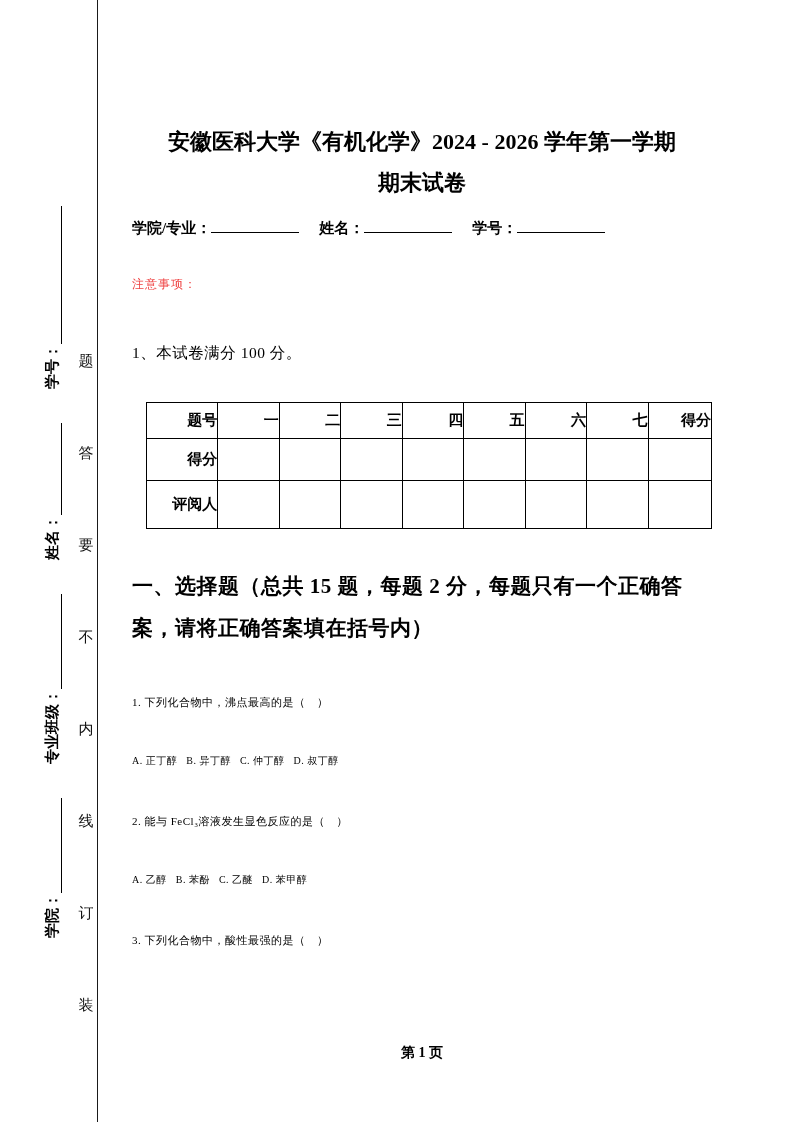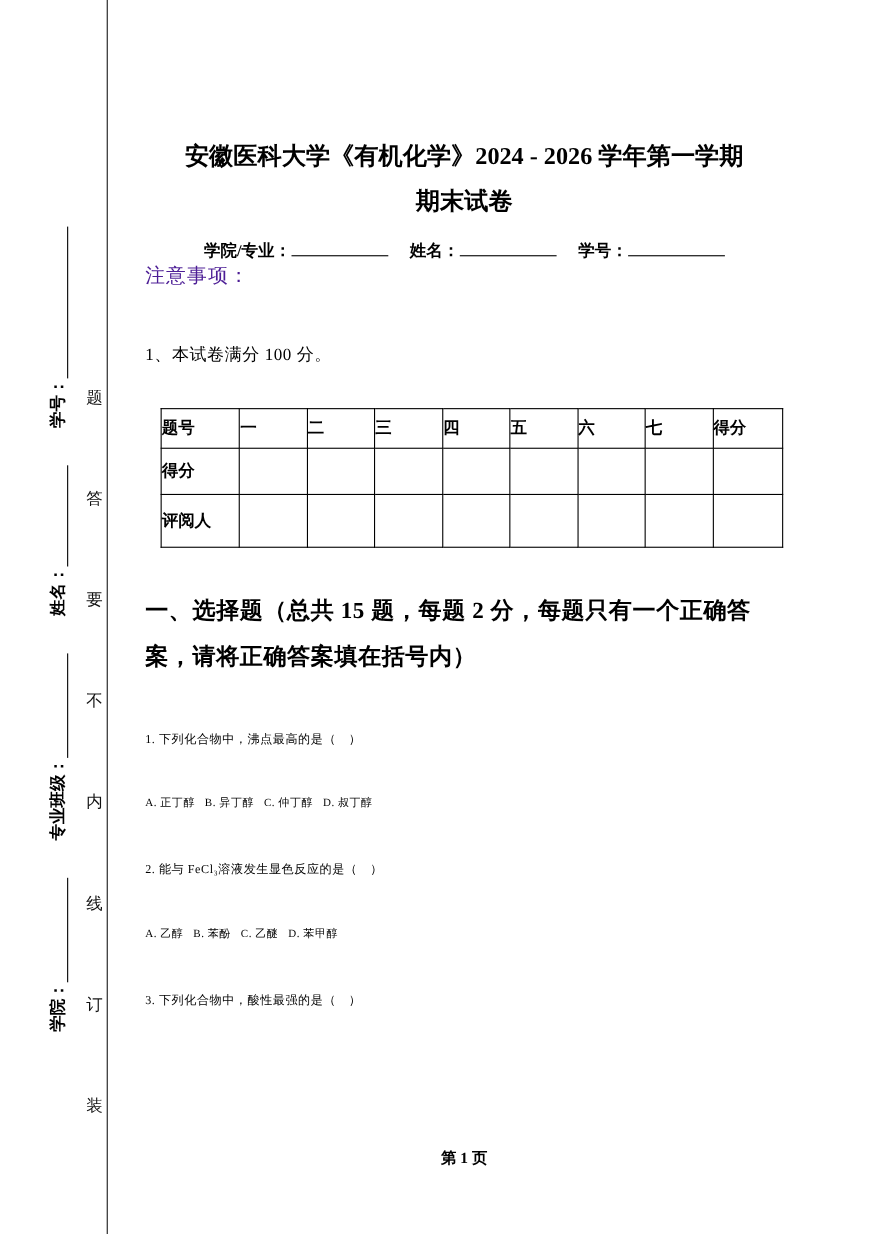--- a/index.html
+++ b/index.html
@@ -30,32 +30,32 @@
     display:flex; flex-direction:column; gap:73px; align-items:center;
     font-size:15px; color:#111;
   }
 
   
   .content { position:absolute; left:132px; top:122px; width:580px; font-size:15px; }
 
   .title { text-align:center; font-weight:700; font-size:22px; line-height:1.85; }
 
   .info-row {
-    margin-top:16px; display:flex; justify-content:center; gap:20px;
+    margin-top:16px; display:flex; justify-content:flex-start; gap:20px;
     align-items:flex-end; font-weight:700; font-size:15px; white-space:nowrap;
   }
   .blank-line { display:inline-block; width:88px; border-bottom:1.5px solid #000; height:13px; }
 
-  .notice-heading { font-size:18px; color:#4c1d95; letter-spacing:1px; }
+  .notice-heading { margin-top:38px; font-size:12px; color:#ef4444; letter-spacing:1px; }
   .notice-item { margin-top:50px; font-size:15.5px; letter-spacing:0.5px; white-space:pre-wrap; }
   .inline-underline { border-bottom:1.2px solid #000; padding:0 10px; }
 
   .score-table { margin-top:38px; margin-left:14px; border-collapse:collapse; table-layout:fixed; }
   .score-table td {
-    border:1.5px solid #000; text-align:left; vertical-align:middle;
+    border:1.5px solid #000; text-align:right; vertical-align:middle;
     font-size:15px; width:62px;font-family:Liberation Serif, serif;
   }
   .score-table td.label-col { width:72px; font-weight:700; }
   .score-table td.last-col { width:64px; }
   .score-table tr.r1 td { height:36px; font-weight:700; }
   .score-table tr.r2 td { height:42px; }
   .score-table tr.r3 td { height:48px; }
 
   .section-title { margin-top:36px; font-weight:700; font-size:21px; line-height:2.0; letter-spacing:0.5px; }
 

